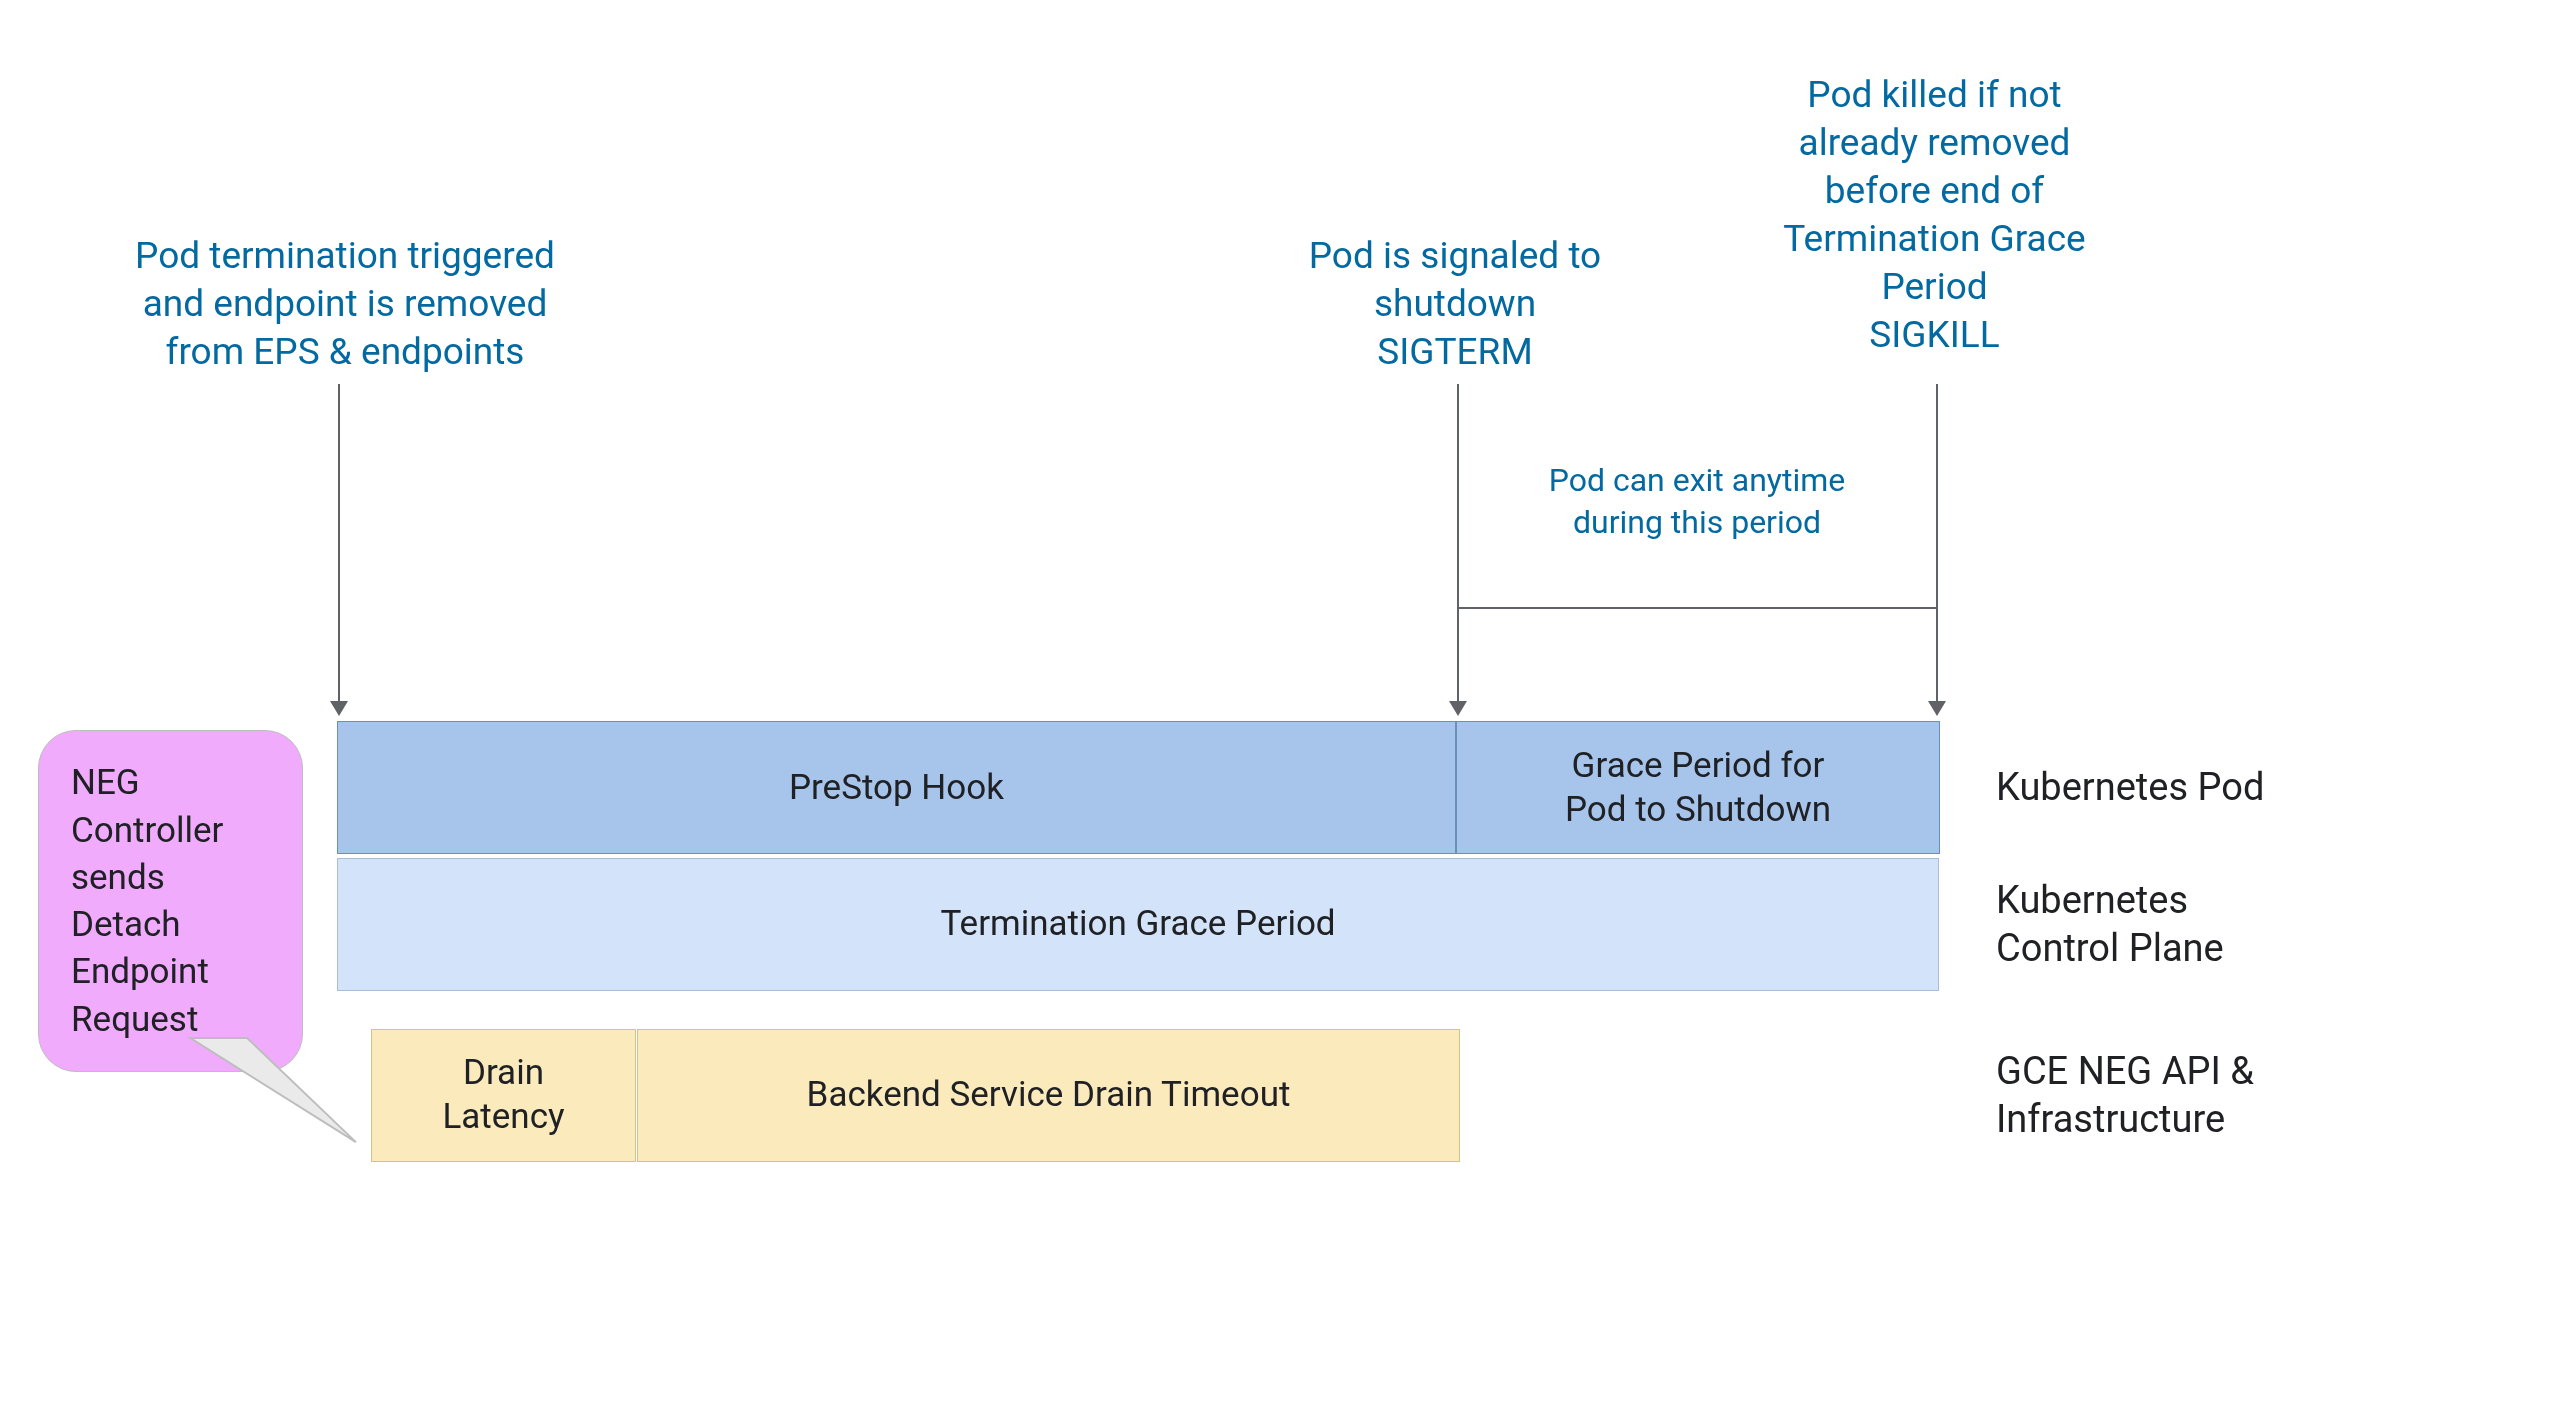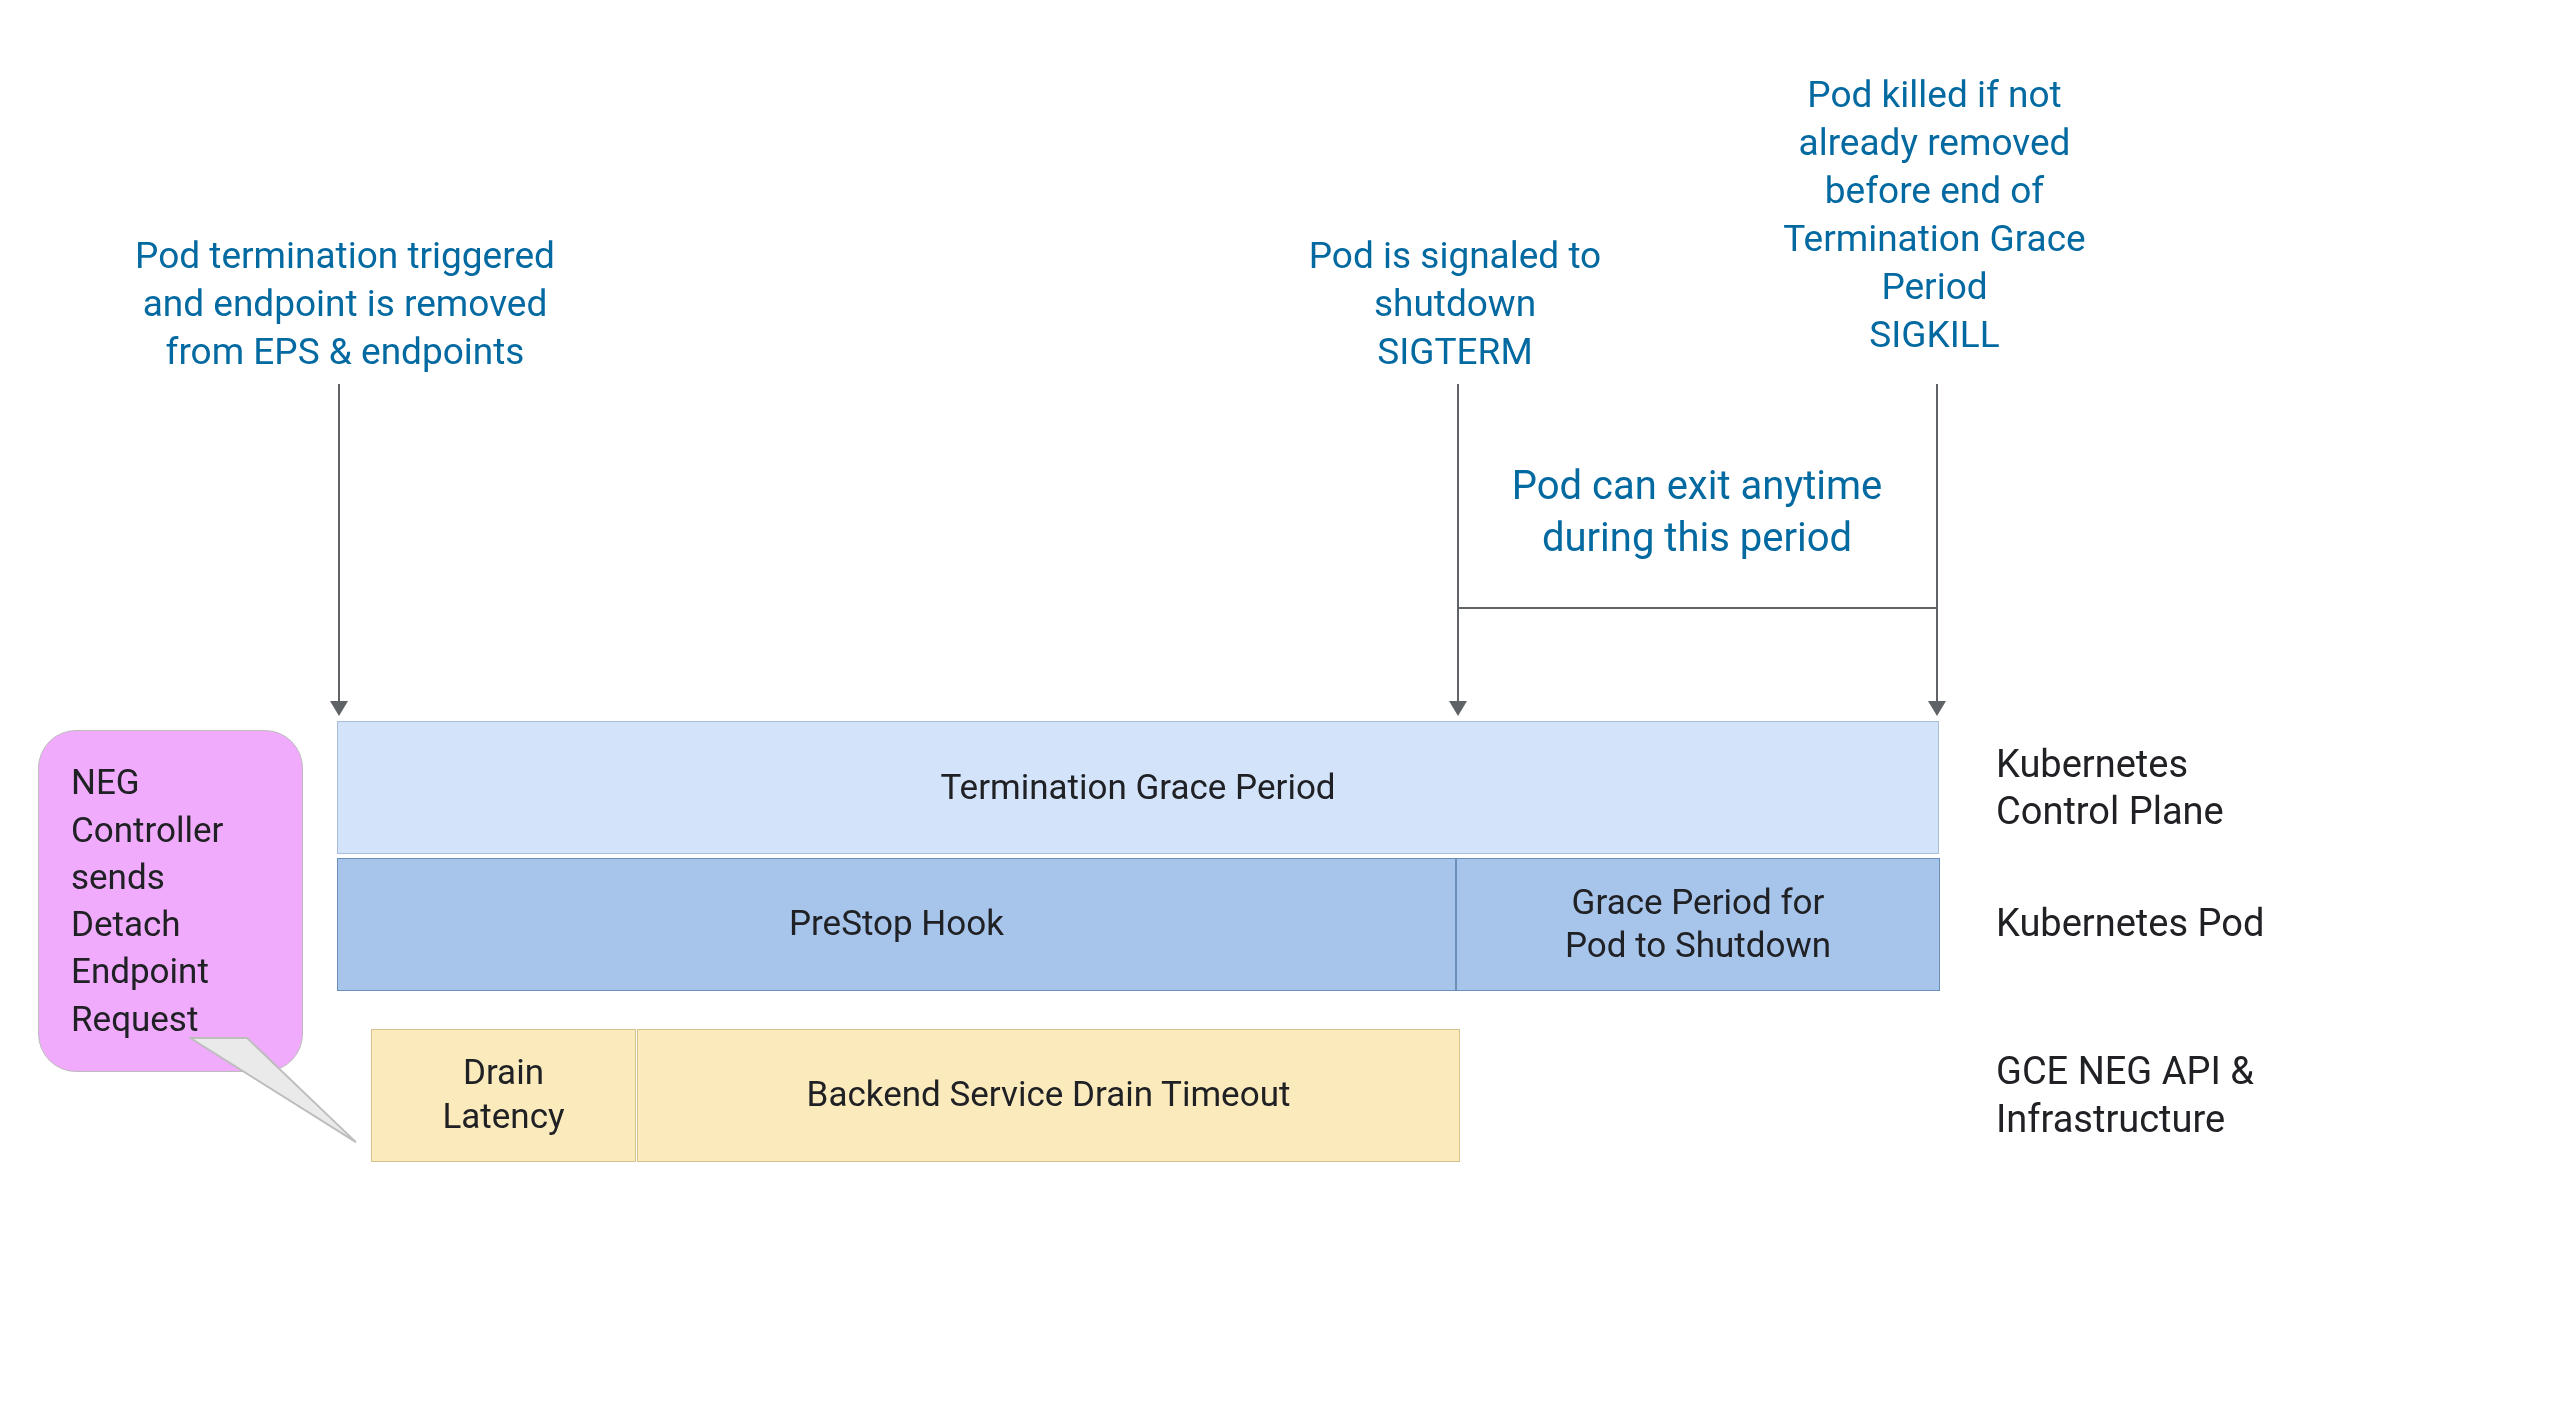--- a/index.html
+++ b/index.html
@@ -16,21 +16,21 @@
       position: relative;
     }
     .annotation {
       position: absolute;
       text-align: center;
       font-size: 37px;
       line-height: 1.3;
       color: #0369a1;
     }
     .annotation-small {
-      font-size: 40px;
+      font-size: 32px;
     }
     .arrow-down {
       position: absolute;
       width: 1.9px;
       background: #5f6368;
     }
     .arrow-down::after {
       content: "";
       position: absolute;
       bottom: -1.9px;
@@ -159,39 +159,39 @@
 
 <div class="bracket-h" style="left:1457px; top:607px; width:479px;"></div>
 
 <div class="bracket-v" style="left:1457px; top:569px; height:38px;"></div>
 
 <div class="bracket-v" style="left:1936px; top:569px; height:38px;"></div>
 
 <div class="timeline-area">
 
   <div class="lane">
+    <div class="block block-blue-dark" style="left:0px; width:1119px;">
+      <span>PreStop Hook</span>
+    </div>
+    <div class="block block-blue-dark" style="left:1119px; width:484px;">
+      <span style="white-space:pre-line;">Grace Period for
+Pod to Shutdown</span>
+    </div>
+    <div class="lane-label">
+      <span>Kubernetes Pod</span>
+    </div>
+  </div>
+
+  <div class="lane">
     <div class="block block-blue-light" style="left:0px; width:1602px;">
       <span>Termination Grace Period</span>
     </div>
     <div class="lane-label">
       <span style="white-space:pre-line;">Kubernetes
 Control Plane</span>
-    </div>
-  </div>
-
-  <div class="lane">
-    <div class="block block-blue-dark" style="left:0px; width:1119px;">
-      <span>PreStop Hook</span>
-    </div>
-    <div class="block block-blue-dark" style="left:1119px; width:484px;">
-      <span style="white-space:pre-line;">Grace Period for
-Pod to Shutdown</span>
-    </div>
-    <div class="lane-label">
-      <span>Kubernetes Pod</span>
     </div>
   </div>
 
 
   <div class="lane-gap"></div>
 
   <div class="lane">
     <div class="block block-yellow" style="left:34px; width:265px;">
       <span style="white-space:pre-line;">Drain
 Latency</span>

